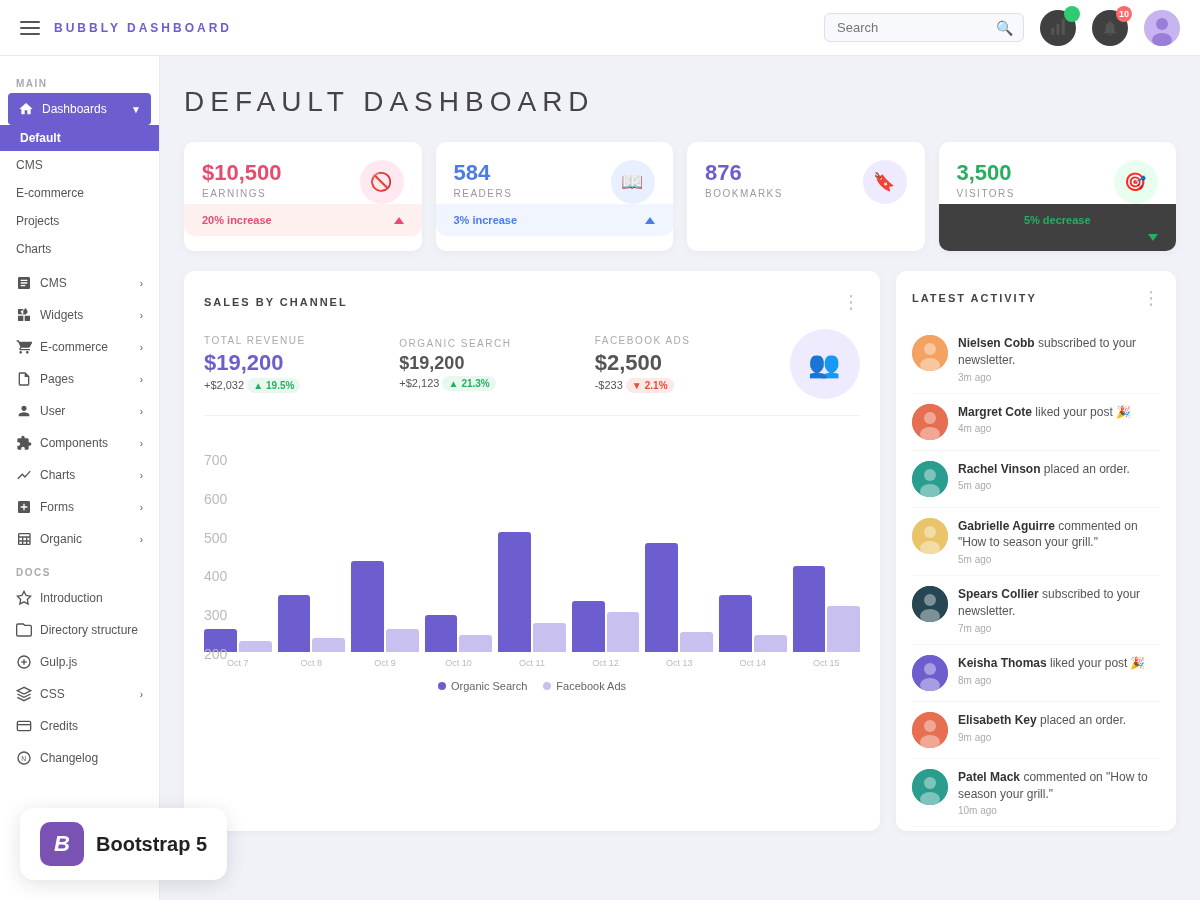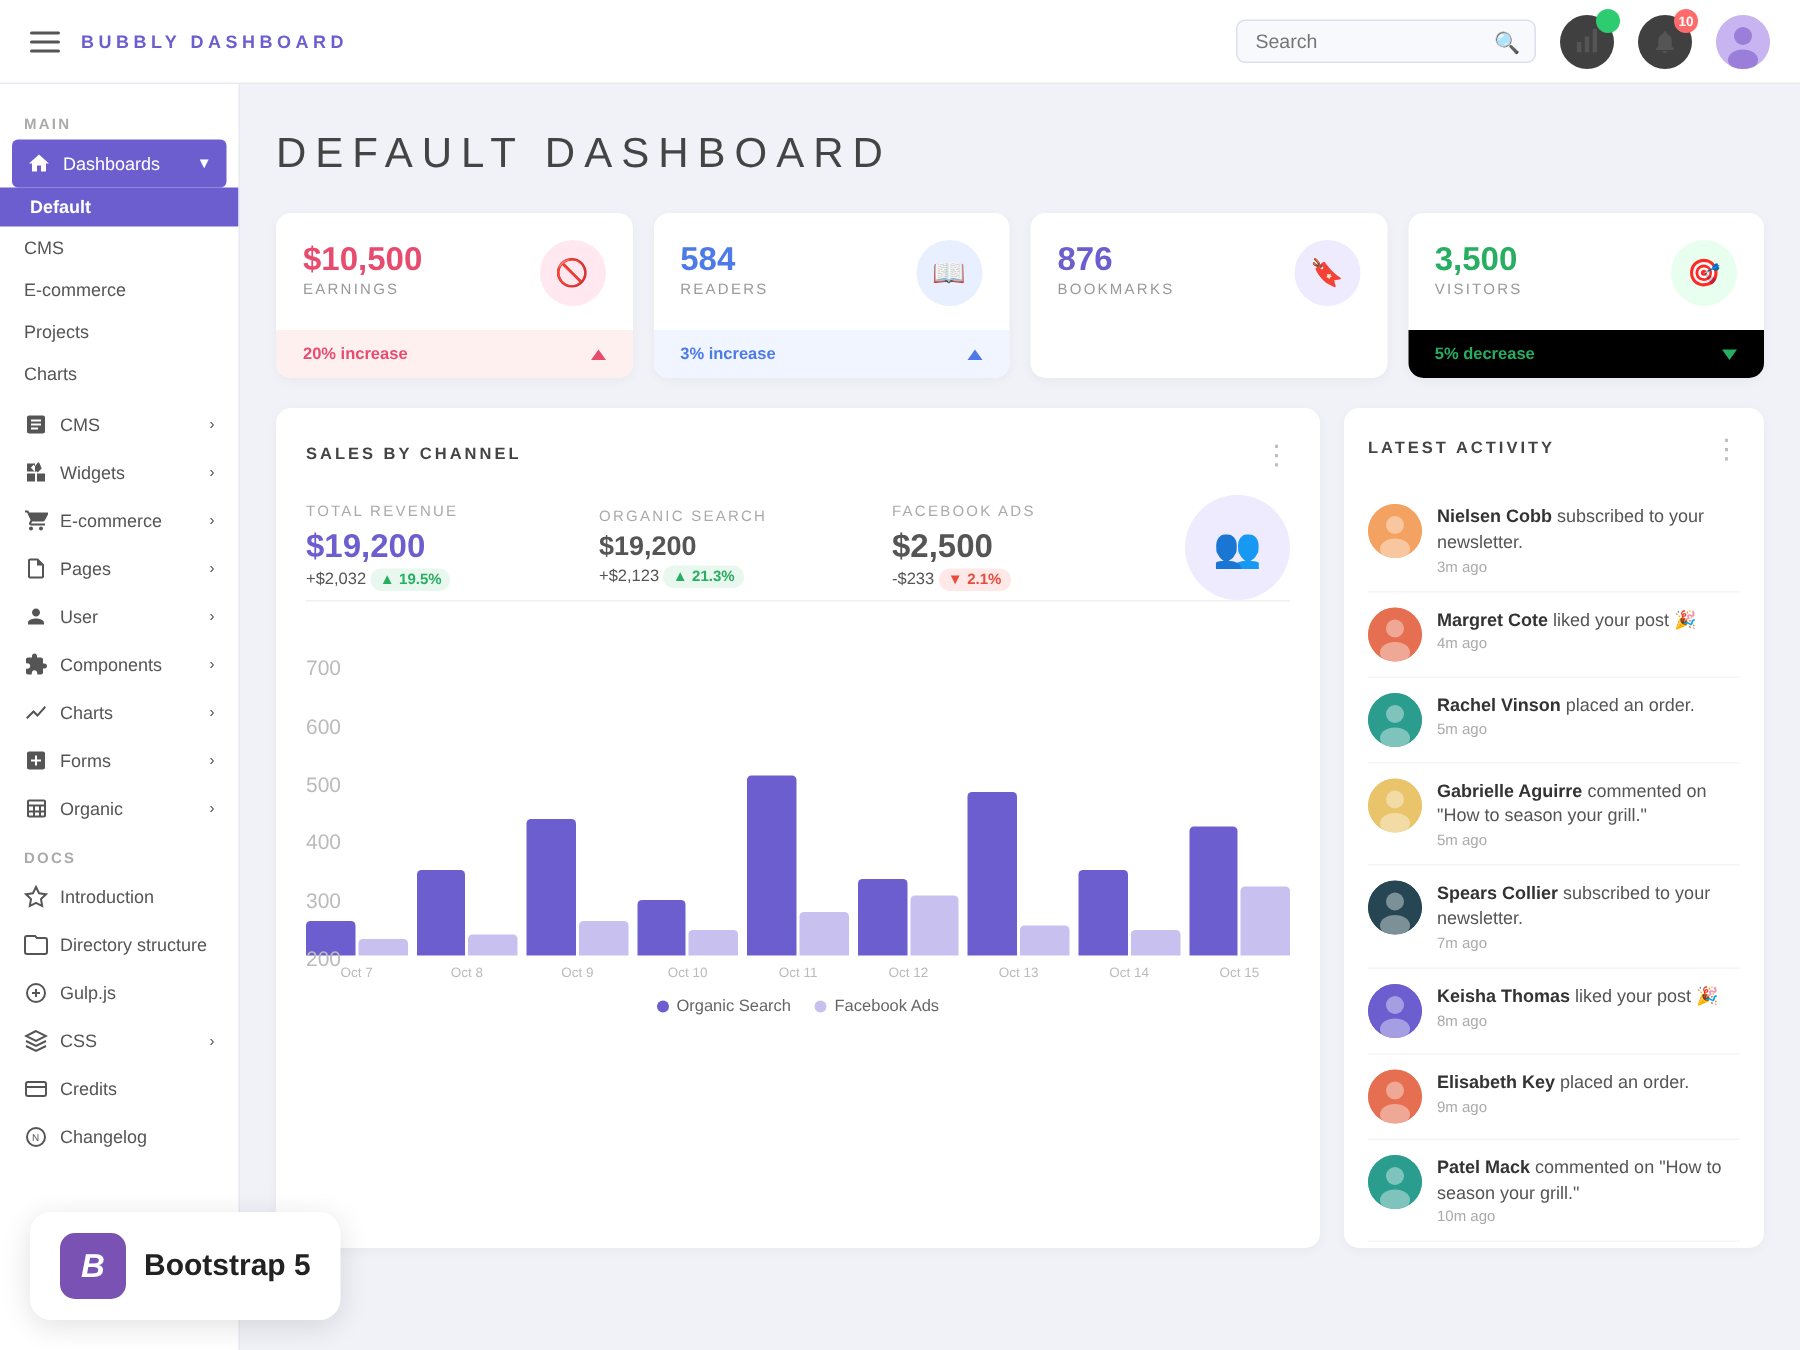--- a/index.html
+++ b/index.html
@@ -63,42 +63,42 @@
 
     
     .main-content { flex: 1; overflow-y: auto; padding: 30px 24px 20px; }
     .main-content::-webkit-scrollbar { width: 6px; }
     .main-content::-webkit-scrollbar-thumb { background: #ccc; border-radius: 3px; }
     .page-title { font-size: 28px; font-weight: 300; letter-spacing: 6px; color: #444; margin-bottom: 24px; text-transform: uppercase; }
 
     
     .stat-cards { display: grid; grid-template-columns: repeat(4, 1fr); gap: 14px; margin-bottom: 20px; }
     .stat-card { background: #fff; border-radius: 10px; padding: 18px; box-shadow: 0 2px 8px rgba(0,0,0,0.04); }
-    .stat-card-top { display: flex; justify-content: space-between; align-items: flex-start; margin-bottom: 16px; }
+    .stat-card-top { display: flex; justify-content: space-between; align-items: flex-start; margin-bottom: 0; }
     .stat-label { font-size: 10px; letter-spacing: 1.5px; color: #999; margin-top: 2px; }
     .stat-icon { width: 44px; height: 44px; border-radius: 50%; display: flex; align-items: center; justify-content: center; font-size: 18px; }
     .stat-footer { border-top: none; padding: 10px 0 0; border-radius: 0 0 8px 8px; display: flex; align-items: center; gap: 8px; font-size: 11px; font-weight: 700; }
     .stat-footer.pink { background: #fff0f0; margin: -18px; padding: 10px 18px; margin-top: 0; border-radius: 0 0 10px 10px; color: #e74c6f; }
     .stat-footer.blue { background: #f0f5ff; margin: -18px; padding: 10px 18px; margin-top: 0; border-radius: 0 0 10px 10px; color: #4c7be7; }
     .stat-footer.purple { background: #f5f0ff; margin: -18px; padding: 10px 18px; margin-top: 0; border-radius: 0 0 10px 10px; color: #8c5ecf; }
-    .stat-footer.green { background: #000000; margin: -18px; padding: 10px 18px; margin-top: 0; border-radius: 0 0 10px 10px; color: #27ae60; }
+    .stat-footer.green { background: #404040; margin: -18px; padding: 10px 18px; margin-top: 0; border-radius: 0 0 10px 10px; color: #27ae60; flex-direction: column; }
     .arrow-up { display: inline-block; width: 0; height: 0; border-left: 5px solid transparent; border-right: 5px solid transparent; border-bottom: 7px solid currentColor; }
     .arrow-down { display: inline-block; width: 0; height: 0; border-left: 5px solid transparent; border-right: 5px solid transparent; border-top: 7px solid currentColor; }
 
     
     .bottom-section { display: grid; grid-template-columns: 1fr 280px; gap: 16px; }
 
     
     .panel { background: #fff; border-radius: 10px; padding: 20px; box-shadow: 0 2px 8px rgba(0,0,0,0.04); }
     .panel-header { display: flex; justify-content: space-between; align-items: center; margin-bottom: 16px; }
     .panel-title { font-size: 11px; letter-spacing: 2px; font-weight: 700; color: #444; }
     .dots-icon { cursor: pointer; color: #bbb; font-size: 18px; }
 
     
-    .revenue-row { display: grid; grid-template-columns: 1fr 1fr 1fr auto; gap: 0; margin-bottom: 16px; border-bottom: 1px solid #f0f0f0; padding-bottom: 0; align-items: center; }
+    .revenue-row { display: grid; grid-template-columns: 1fr 1fr 1fr auto; gap: 0; margin-bottom: 16px; border-bottom: 1px solid #f0f0f0; padding-bottom: 16px; align-items: center; }
     .rev-label { font-size: 10px; letter-spacing: 1.5px; color: #aaa; margin-bottom: 4px; }
     .rev-value { font-size: 22px; font-weight: 600; color: #6c5ecf; }
     .rev-change { font-size: 11px; color: #555; margin-top: 2px; }
     .rev-badge { display: inline-flex; align-items: center; gap: 3px; font-size: 10px; font-weight: 600; padding: 2px 6px; border-radius: 10px; }
     .rev-badge.up { background: #e8f8ef; color: #27ae60; }
     .rev-badge.down { background: #ffe8e8; color: #e74c3c; }
     .rev-icon-wrap { display: flex; align-items: center; justify-content: center; }
     .rev-circle { width: 70px; height: 70px; border-radius: 50%; background: #eeebff; display: flex; align-items: center; justify-content: center; font-size: 26px; }
 
     

